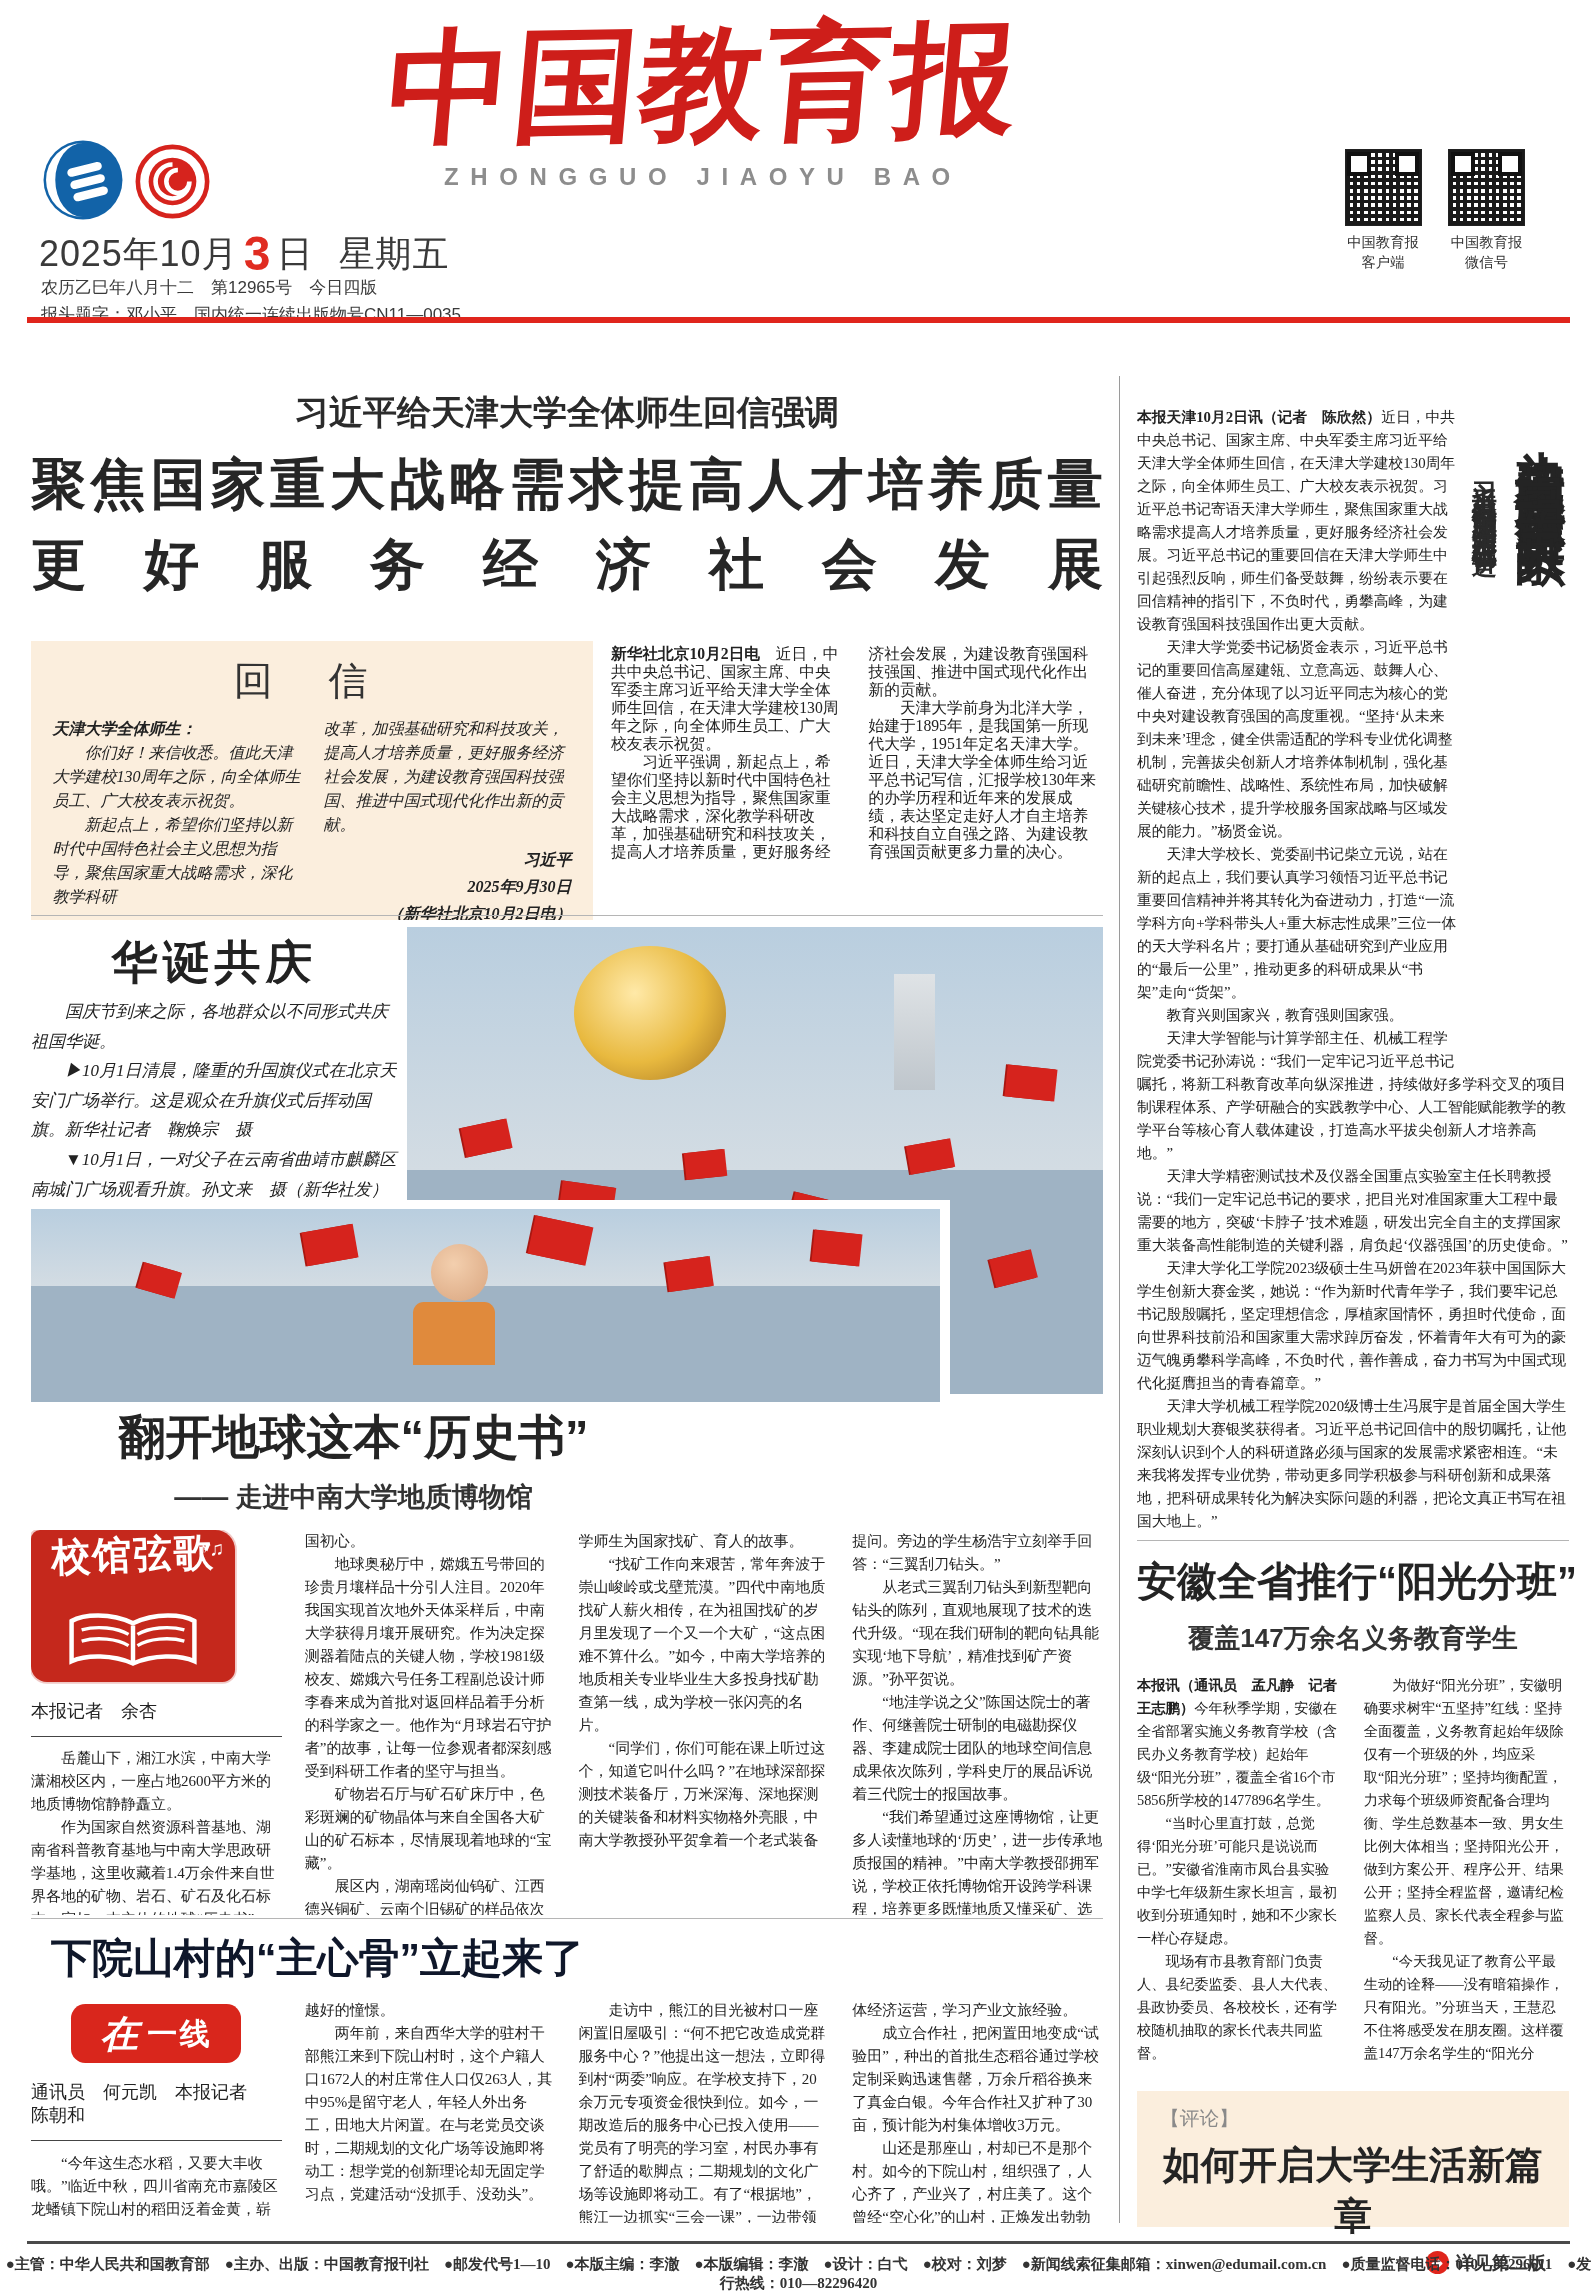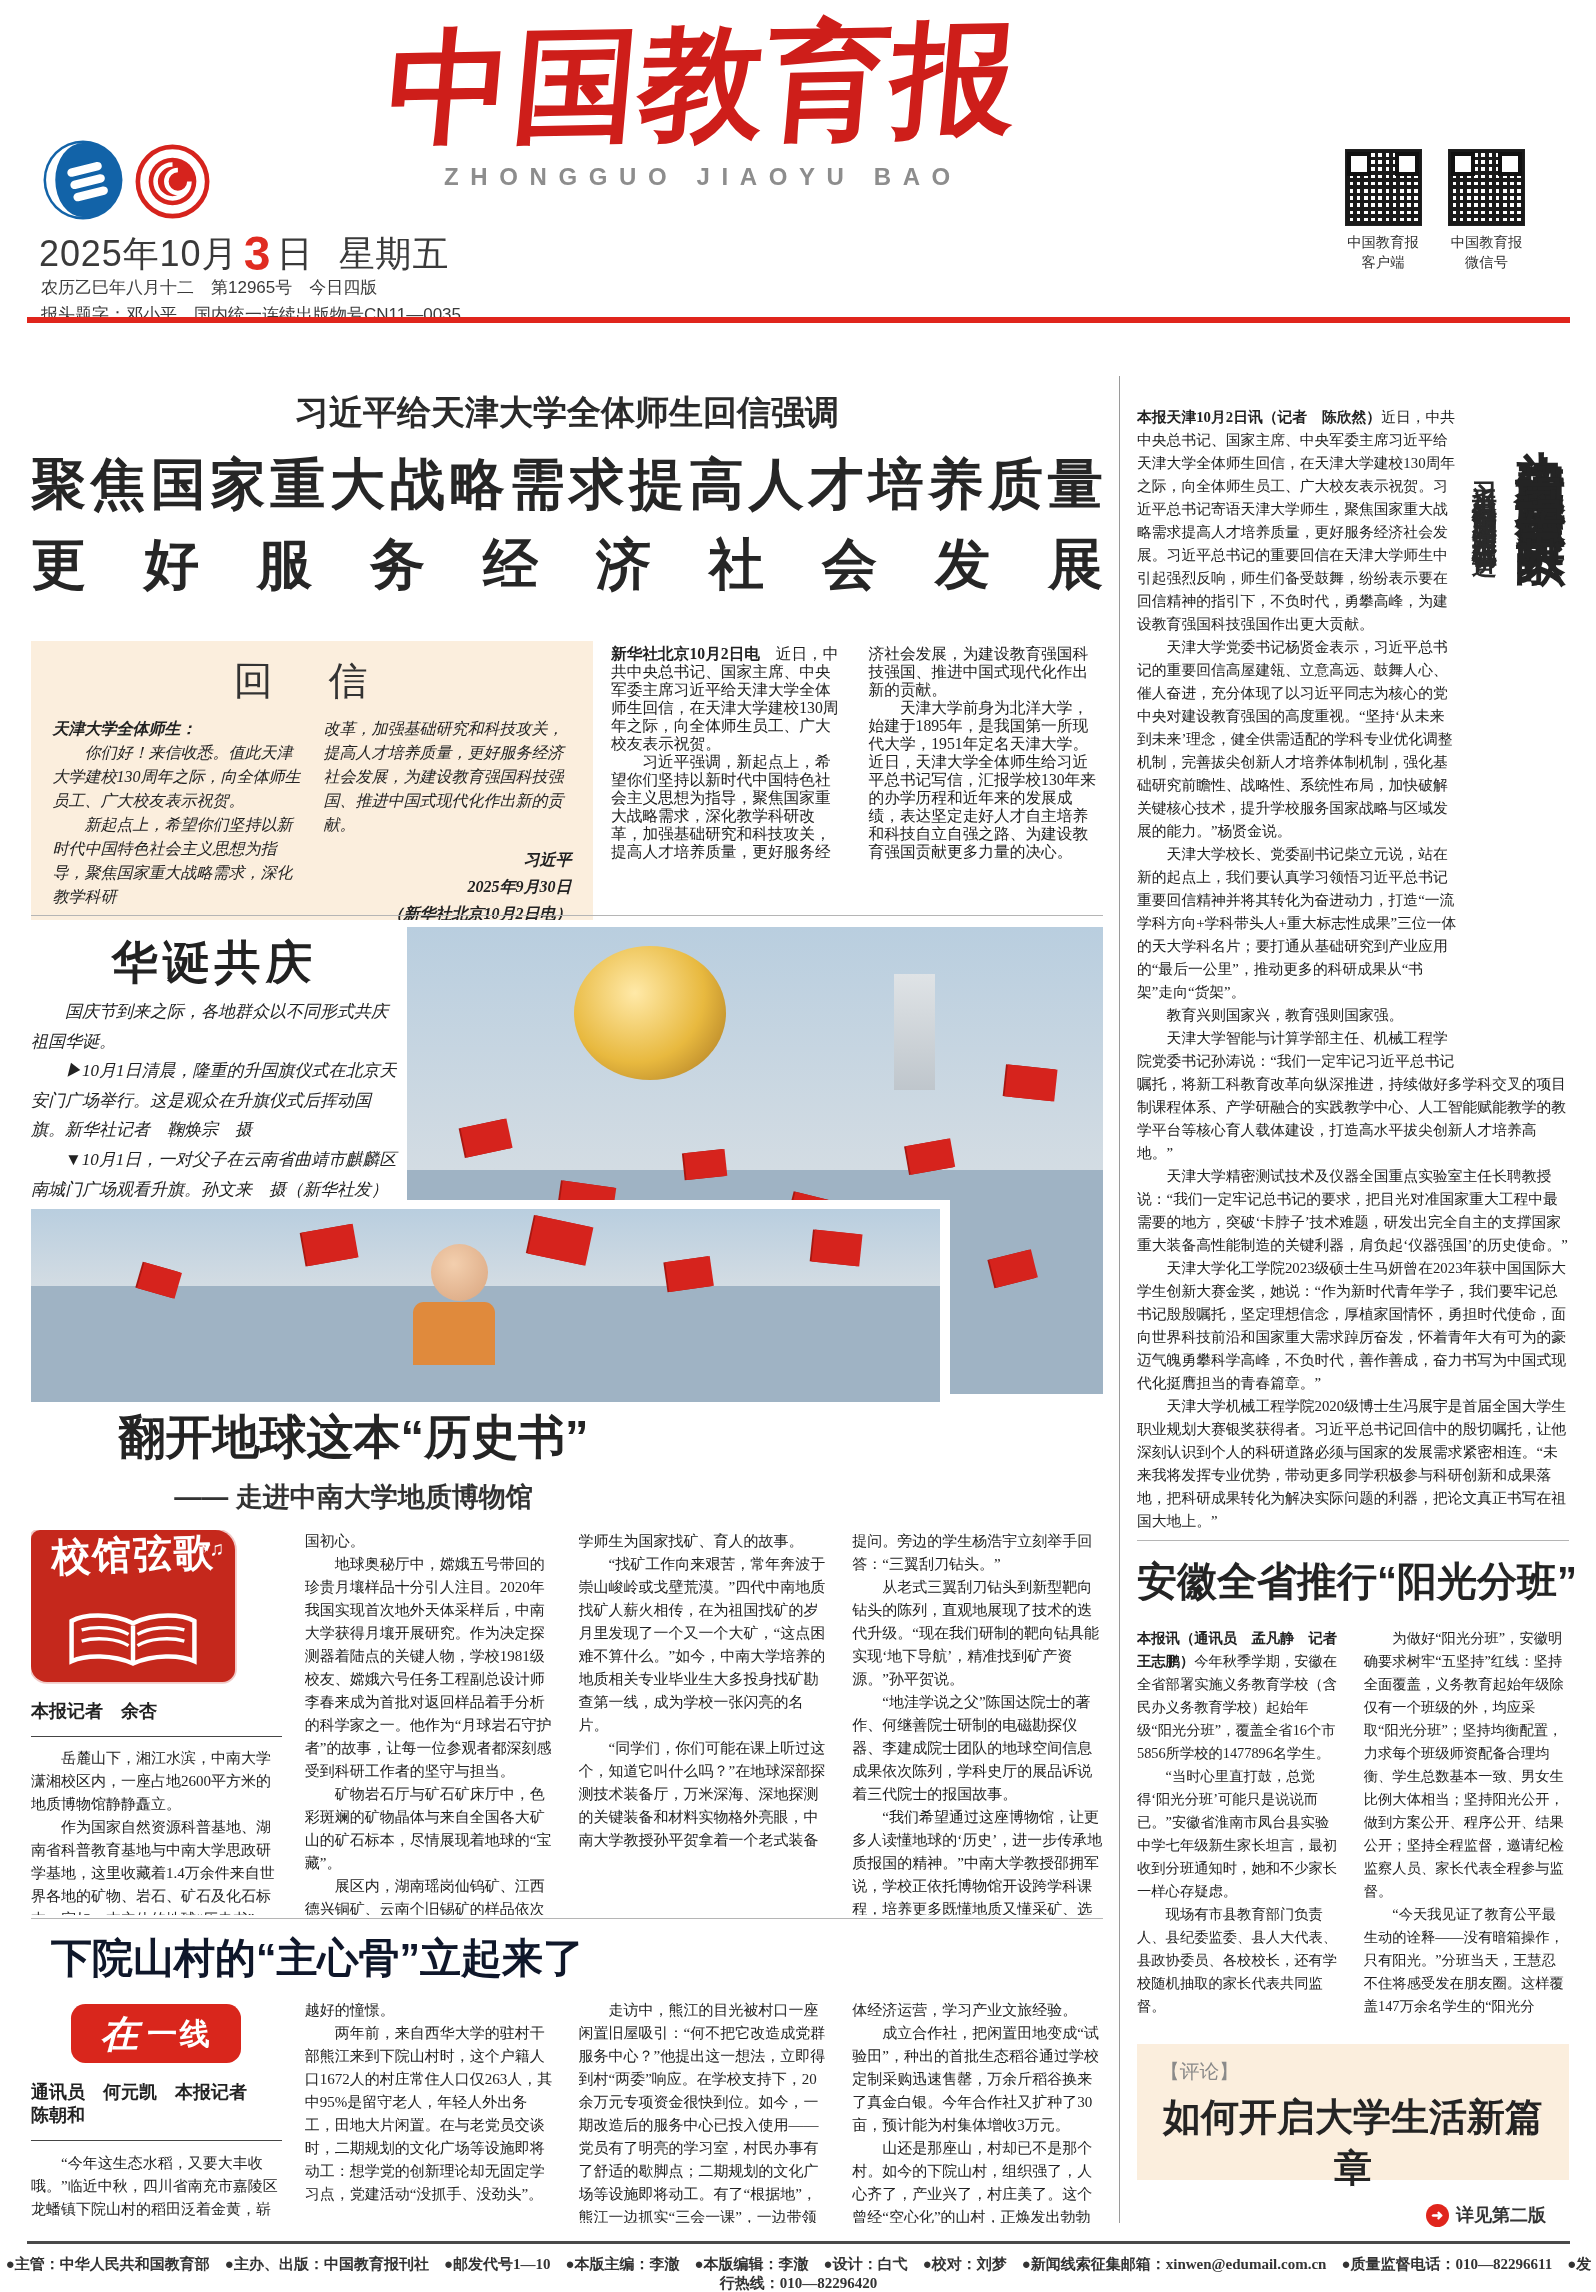--- a/index.html
+++ b/index.html
@@ -92,21 +92,21 @@
   .m-cols{position:absolute;left:0;top:124px;width:100%;height:385px;display:flex;gap:23px;overflow:hidden;}
   .m-cols .col{flex:1 1 0;font-size:15px;line-height:23px;overflow:hidden;}
   .m-cols .col p{margin:0;}
   .seal{position:relative;width:204px;height:152px;background:#c5281c;border-radius:9px 19.7px 12.5px 16px;
         box-shadow:0 0 0 1.8px rgba(197,40,28,.25);}
   .seal-text{position:absolute;left:0;top:12.5px;width:100%;text-align:center;color:#fff;
              font-family:"DejaVu Serif",serif;font-weight:bold;font-size:39px;letter-spacing:1.8px;
              transform:rotate(-2deg);}
   .seal-book{position:absolute;left:50%;bottom:7.2px;transform:translateX(-50%);}
   .seal-notes{position:absolute;right:9px;top:7.2px;color:#fff;font-size:19.7px;letter-spacing:1.8px;}
-  .byline{font-family:"Liberation Sans",sans-serif;font-weight:bold;font-size:18px;color:#222;
+  .byline{font-family:"Liberation Sans",sans-serif;font-weight:normal;font-size:18px;color:#222;
           margin:18px 0 0 0;padding-bottom:12.5px;border-bottom:1.3px solid #444;}
   .after-byline{margin-top:10.7px;}
   
   .village{position:absolute;left:0;top:1555px;width:100%;height:292px;}
   .vg-hl{position:absolute;left:0;top:0;width:573px;text-align:center;
          font-family:"Liberation Sans",sans-serif;font-weight:900;font-size:41px;color:#0f172a;white-space:nowrap;}
   .vg-cols{position:absolute;left:0;top:68px;width:100%;height:224px;display:flex;gap:23px;overflow:hidden;}
   .vg-cols .col{flex:1 1 0;font-size:15px;line-height:23px;overflow:hidden;}
   .vg-cols .col p{margin:0;}
   .badge{width:170px;height:59px;background:#d9261c;border-radius:14.3px;display:flex;
@@ -386,20 +386,21 @@
           <p>　　天津大学精密测试技术及仪器全国重点实验室主任长聘教授说：“我们一定牢记总书记的要求，把目光对准国家重大工程中最需要的地方，突破‘卡脖子’技术难题，研发出完全自主的支撑国家重大装备高性能制造的关键利器，肩负起‘仪器强国’的历史使命。”</p>
           <p>　　天津大学化工学院2023级硕士生马妍曾在2023年获中国国际大学生创新大赛金奖，她说：“作为新时代青年学子，我们要牢记总书记殷殷嘱托，坚定理想信念，厚植家国情怀，勇担时代使命，面向世界科技前沿和国家重大需求踔厉奋发，怀着青年大有可为的豪迈气魄勇攀科学高峰，不负时代，善作善成，奋力书写为中国式现代化挺膺担当的青春篇章。”</p>
           <p>　　天津大学机械工程学院2020级博士生冯展宇是首届全国大学生职业规划大赛银奖获得者。习近平总书记回信中的殷切嘱托，让他深刻认识到个人的科研道路必须与国家的发展需求紧密相连。“未来我将发挥专业优势，带动更多同学积极参与科研创新和成果落地，把科研成果转化为解决实际问题的利器，把论文真正书写在祖国大地上。”</p>
         </div>
     </div>
 
     <div class="rt-rule"></div>
 
     <div class="sun">
       <div class="s-hl">安徽全省推行“阳光分班”</div>
+      <div class="s-sub">覆盖147万余名义务教育学生</div>
       <div class="s-cols">
         <p class="lead"><b>本报讯（通讯员　孟凡静　记者　王志鹏）</b><span>今年秋季学期，安徽在全省部署实施义务教育学校（含民办义务教育学校）起始年级“阳光分班”，覆盖全省16个市5856所学校的1477896名学生。</span></p>
         <div>
             <p>　　“当时心里直打鼓，总觉得‘阳光分班’可能只是说说而已。”安徽省淮南市凤台县实验中学七年级新生家长坦言，最初收到分班通知时，她和不少家长一样心存疑虑。</p>
             <p>　　现场有市县教育部门负责人、县纪委监委、县人大代表、县政协委员、各校校长，还有学校随机抽取的家长代表共同监督。</p>
             <p>　　为做好“阳光分班”，安徽明确要求树牢“五坚持”红线：坚持全面覆盖，义务教育起始年级除仅有一个班级的外，均应采取“阳光分班”；坚持均衡配置，力求每个班级师资配备合理均衡、学生总数基本一致、男女生比例大体相当；坚持阳光公开，做到方案公开、程序公开、结果公开；坚持全程监督，邀请纪检监察人员、家长代表全程参与监督。</p>
             <p>　　“今天我见证了教育公平最生动的诠释——没有暗箱操作，只有阳光。”分班当天，王慧忍不住将感受发在朋友圈。这样覆盖147万余名学生的“阳光分班”正以公平的起点，为每个孩子的成长护航。</p>
           </div>
       </div>
     </div>

